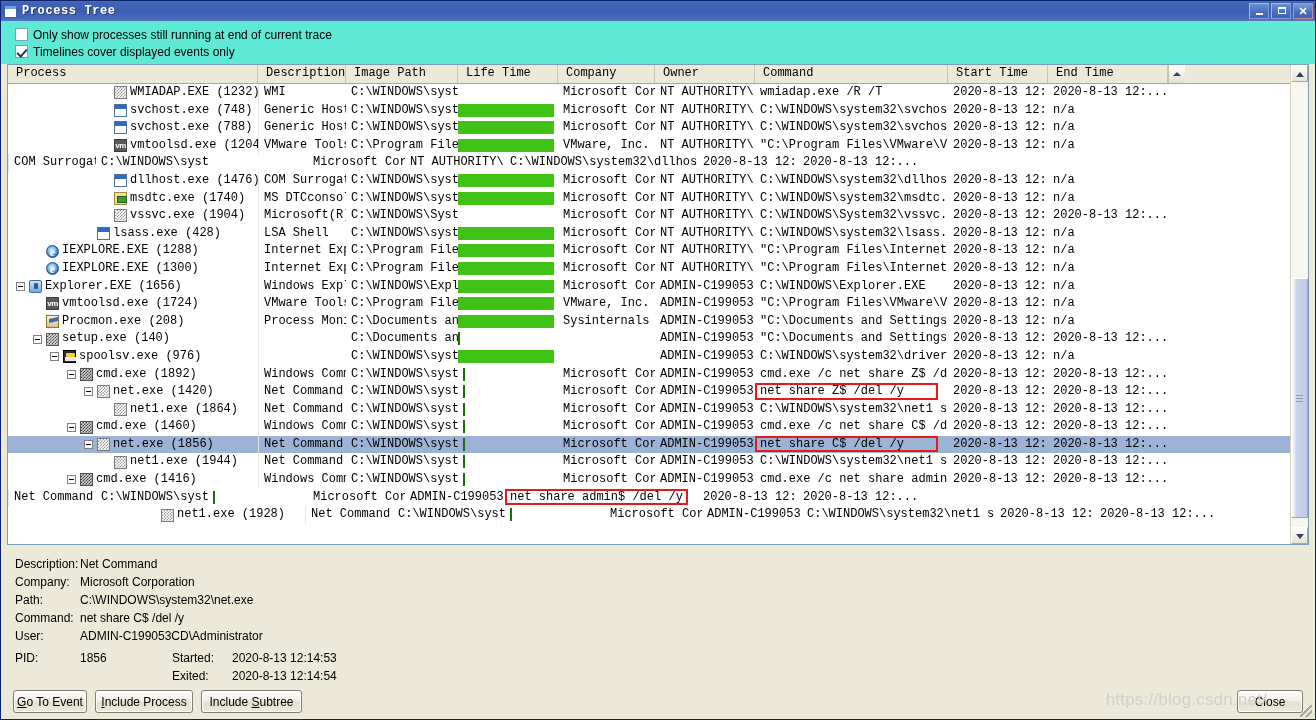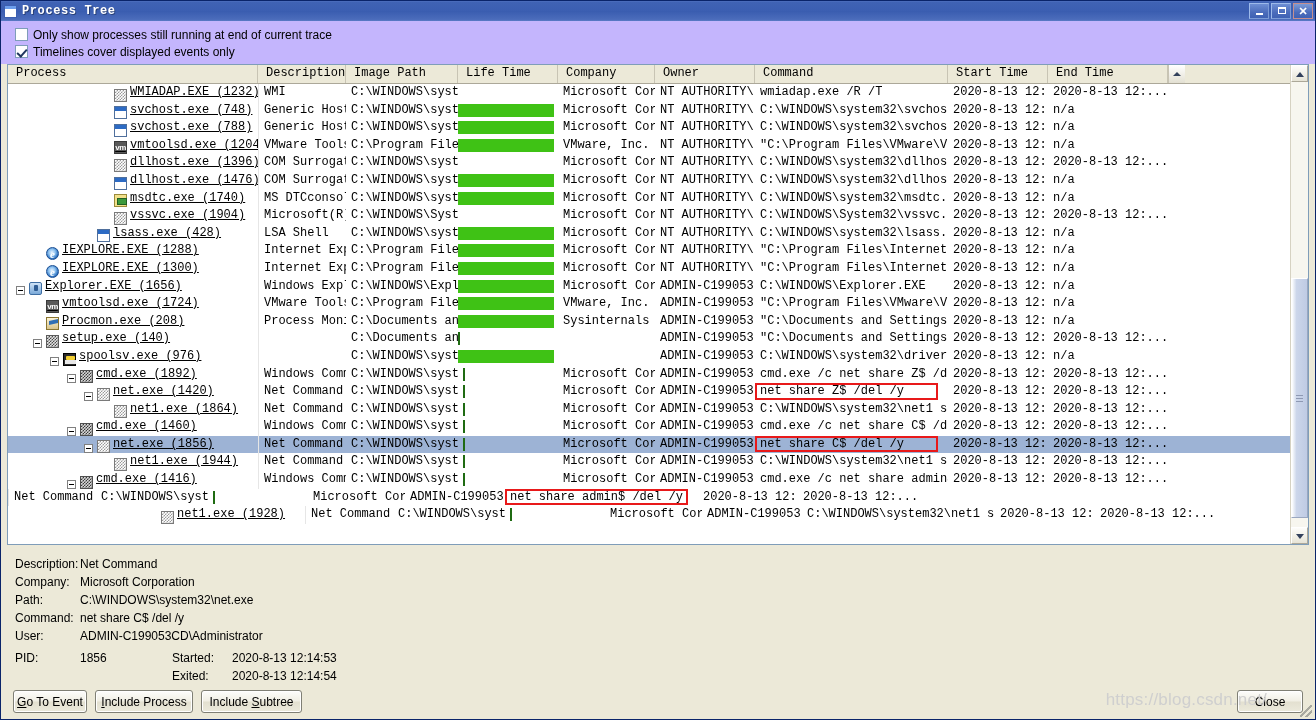--- a/index.html
+++ b/index.html
@@ -59,21 +59,21 @@
     border:1px solid #fff;border-top-width:2px;box-sizing:border-box;
   }
   .tb-btn.close{
     border-color:#c58f8f;
     background:linear-gradient(to bottom,#7c9bd6,#4b6cbb 60%,#3f62b4);
   }
   .tb-btn.close span{font-weight:bold;font-size:11px;}
 
   
   #opts{
-    flex:0 0 auto;padding:5px 0 4px 14px;background:#c4b5fd;
+    flex:0 0 auto;padding:5px 0 4px 14px;background:#5eead4;
   }
   .optrow{display:flex;align-items:center;height:17px;}
   .cbx{
     width:13px;height:13px;flex:0 0 13px;box-sizing:border-box;
     background:#fff;border:1px solid #7f9db9;
     margin-right:5px;position:relative;
   }
   .cbx.checked:after{
     content:"";position:absolute;left:3px;top:1px;width:4px;height:8px;
     border:solid #21365f;border-width:0 2px 2px 0;transform:rotate(42deg);
@@ -133,21 +133,21 @@
   .c-desc{padding-left:5px;border-left:1px solid #e6e6e6;}
   .c-path{padding-left:5px;}
   .c-life{position:relative;}
   .c-comp{padding-left:5px;}
   .c-own{padding-left:5px;}
   .c-cmd{padding-left:5px;}
   .c-st{padding-left:5px;}
   .c-et{padding-left:5px;}
 
   
-  .tnode{display:flex;align-items:flex-end;height:17.6px;text-decoration:underline;}
+  .tnode{display:flex;align-items:center;height:17.6px;}
   .tspacer{flex:0 0 auto;height:1px;}
   .expander{
     width:9px;height:9px;flex:0 0 9px;box-sizing:border-box;
     border:1px solid #808080;background:#fff;margin-right:4px;
     position:relative;
   }
   .expander:after{
     content:"";position:absolute;left:1px;top:3px;width:5px;height:1px;background:#000;
   }
   .expander.none{border:none;background:transparent;}
@@ -425,28 +425,20 @@
           <div class="cell c-life" style="flex: 0 0 100px;">
             <div class="lifebar" style="left: 0px; width: 96px;"></div>
           </div>
           <div class="cell c-comp" style="flex: 0 0 97px;">VMware, Inc.</div>
           <div class="cell c-own" style="flex: 0 0 100px;">NT AUTHORITY\...</div>
           <div class="cell c-cmd" style="flex: 0 0 193px;">"C:\Program Files\VMware\VMwa...</div>
           <div class="cell c-st" style="flex: 0 0 100px;">2020-8-13 12:...</div>
           <div class="cell c-et" style="flex: 0 0 120px;">n/a</div>
         </div>
         <div class="row">
-          <div class="cell c-proc" style="flex: 0 0 250px;">
-            <div class="tnode">
-              <div class="tspacer" style="flex: 0 0 93px;"></div>
-              <div class="expander none"></div>
-              <div class="picon ico-dither"></div>
-              <span class="ptext">dllhost.exe (1396)</span>
-            </div>
-          </div>
           <div class="cell c-desc" style="flex: 0 0 88px;">COM Surrogate</div>
           <div class="cell c-path" style="flex: 0 0 112px;">C:\WINDOWS\system32...</div>
           <div class="cell c-life" style="flex: 0 0 100px;"></div>
           <div class="cell c-comp" style="flex: 0 0 97px;">Microsoft Cor...</div>
           <div class="cell c-own" style="flex: 0 0 100px;">NT AUTHORITY\...</div>
           <div class="cell c-cmd" style="flex: 0 0 193px;">C:\WINDOWS\system32\dllhost.e...</div>
           <div class="cell c-st" style="flex: 0 0 100px;">2020-8-13 12:...</div>
           <div class="cell c-et" style="flex: 0 0 120px;">2020-8-13 12:...</div>
         </div>
         <div class="row">

